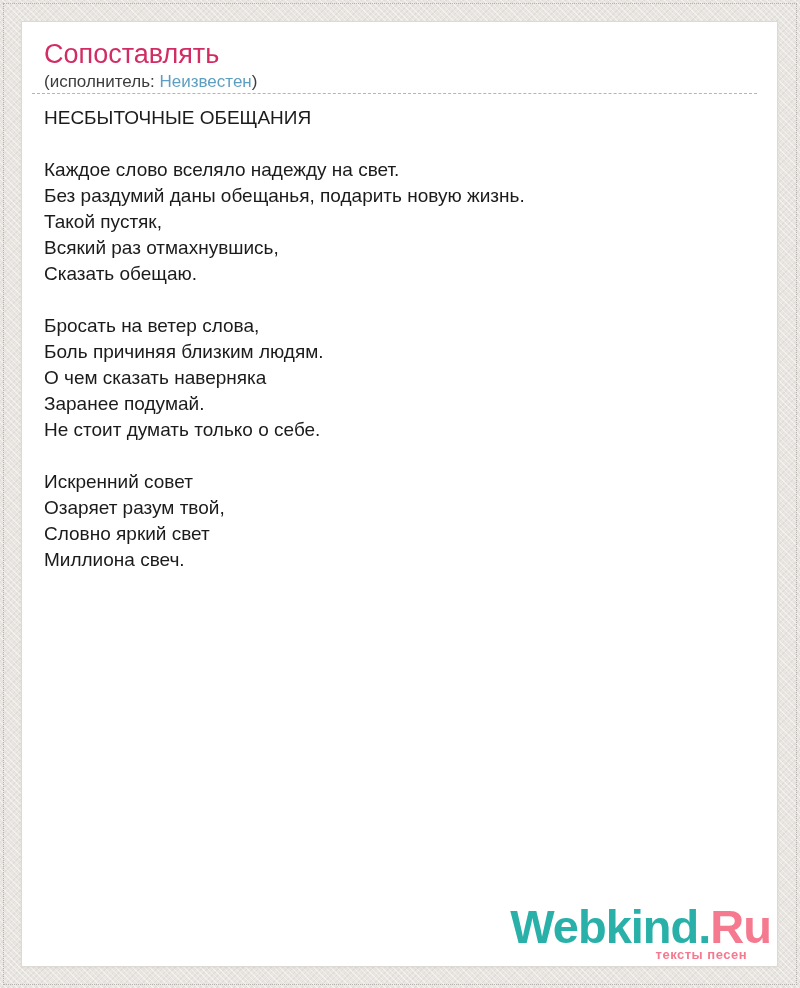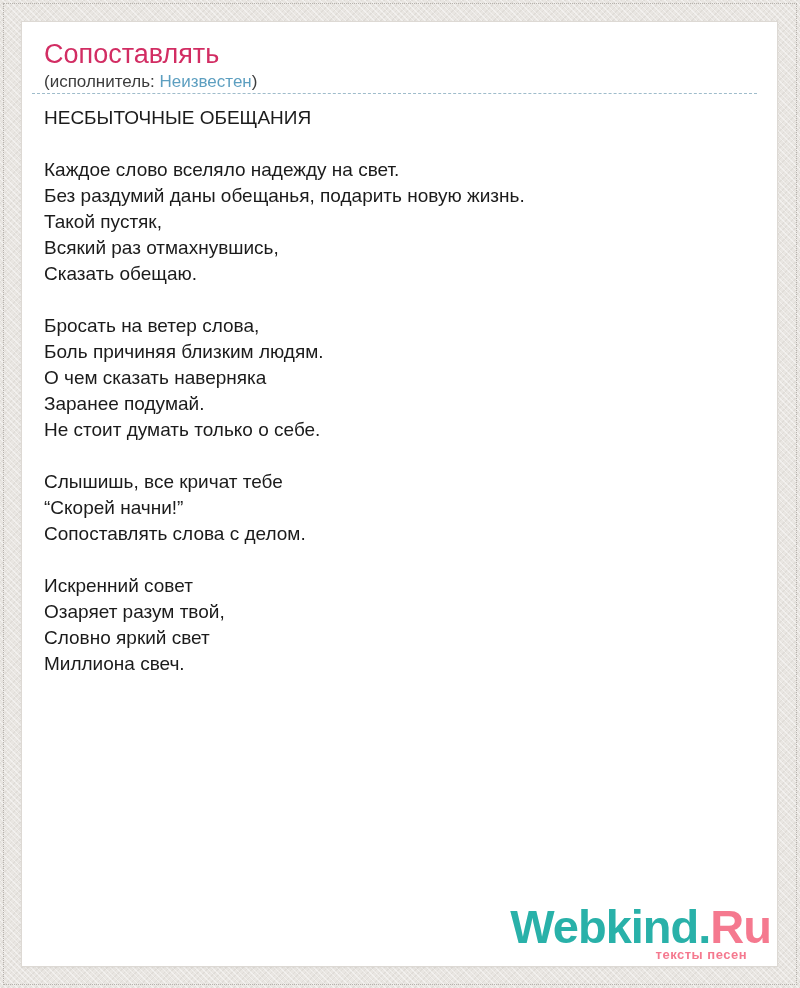--- a/index.html
+++ b/index.html
@@ -73,21 +73,20 @@
 
   <div class="artist-line"><span>(исполнитель: </span><a class="artist-link">Неизвестен</a><span>)</span></div>
 
   <div class="separator"></div>
 
   <div class="song-title">НЕСБЫТОЧНЫЕ ОБЕЩАНИЯ</div>
 
   <div class="lyrics">
       <p class="verse">Каждое слово вселяло надежду на свет.<br>Без раздумий даны обещанья, подарить новую жизнь.<br>Такой пустяк,<br>Всякий раз отмахнувшись,<br>Сказать обещаю.</p>
       <p class="verse">Бросать на ветер слова,<br>Боль причиняя близким людям.<br>О чем сказать наверняка<br>Заранее подумай.<br>Не стоит думать только о себе.</p>
-      <p class="verse">Слышишь, все кричат тебе<br>“Скорей начни!”<br>Сопоставлять слова с делом.</p>
       <p class="verse">Искренний совет<br>Озаряет разум твой,<br>Словно яркий свет<br>Миллиона свеч.</p>
     </div>
 
   <div class="logo">
     <div class="logo-main"><span class="logo-teal">Webkind.</span><span class="logo-pink">Ru</span></div>
     <div class="logo-tagline">тексты песен</div>
   </div>
 
 </div>
 

